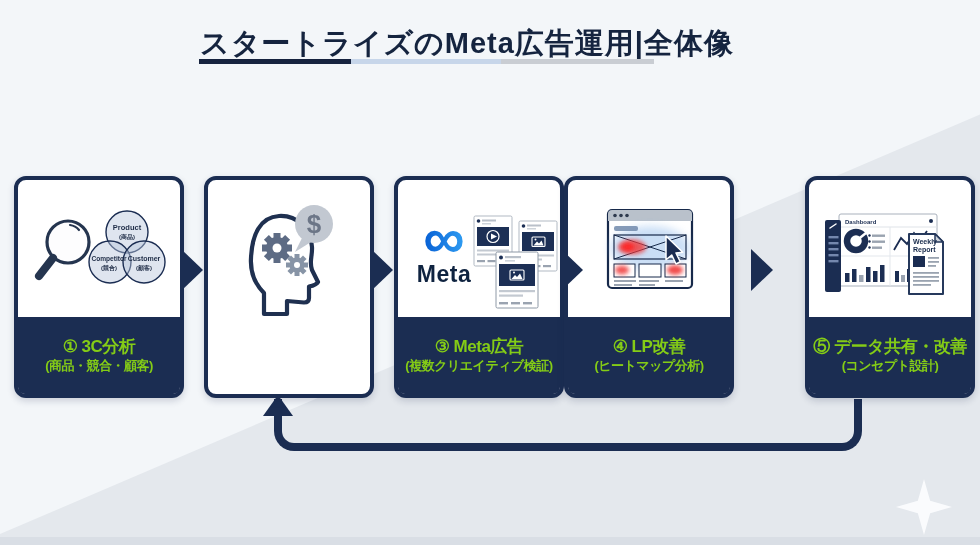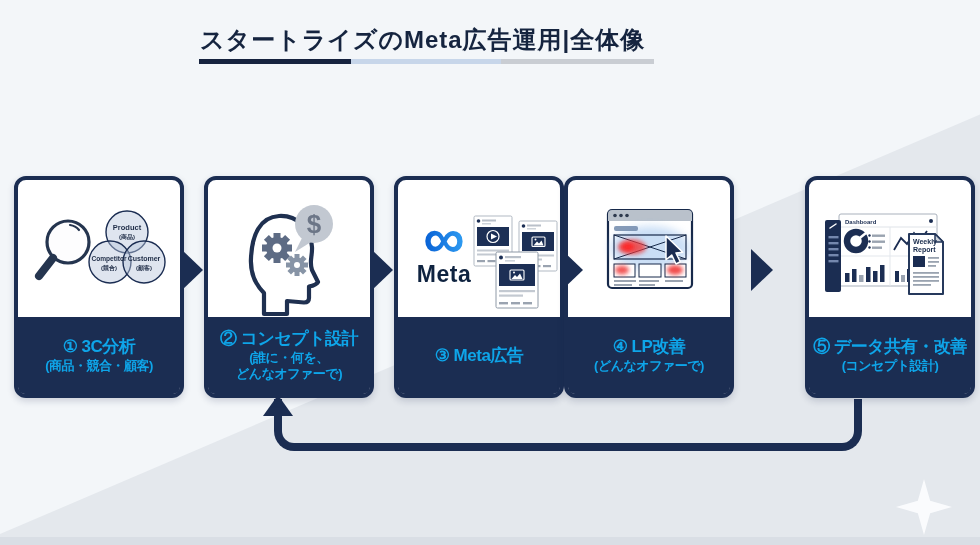--- a/index.html
+++ b/index.html
@@ -3,35 +3,35 @@
 <meta charset="utf-8">
 <style>
   html,body{margin:0;padding:0;background:#fff;}
   .canvas{position:relative;width:980px;height:545px;overflow:hidden;background:#e4e8ed;
           font-family:"Liberation Sans",sans-serif;}
   .bg-light{position:absolute;inset:0;background:#f3f6f9;
             clip-path:polygon(0 0,100% 0,100% 21%,0 98%);}
   .bottom-band{position:absolute;left:0;bottom:0;width:100%;height:8px;background:#d9dee5;}
   .sparkle{position:absolute;left:896px;top:479px;width:56px;height:56px;background:#fbfcfe;opacity:.95;
            clip-path:polygon(50% 0%,61% 39%,100% 50%,61% 61%,50% 100%,39% 61%,0% 50%,39% 39%);}
-  .title{position:absolute;left:200px;top:24px;font-size:24px;font-weight:bold;color:#15243f;
+  .title{position:absolute;left:200px;top:24px;font-size:29px;font-weight:bold;color:#15243f;
          letter-spacing:1px;white-space:nowrap;}
   .underline{position:absolute;left:199px;top:59px;height:5px;display:flex;}
   .underline span{height:100%;display:block;}
   .u1{width:152px;background:#16233f;}
   .u2{width:150px;background:#c7d6ea;}
   .u3{width:153px;background:#c9cdd3;}
 
   .card{position:absolute;top:176px;width:170px;height:222px;background:#fff;
         border:4px solid #1b2d52;border-radius:12px;box-sizing:border-box;z-index:2;
         box-shadow:0 3px 7px rgba(20,35,70,.18);}
   .c1{left:14px}.c2{left:204px}.c3{left:394px}.c4{left:564px}.c5{left:805px}
   .icon-area{position:relative;height:137px;}
   .icon-area svg{position:absolute;left:0;top:0;display:block;}
-  .label-area{height:77px;background:#1b2d52;border-radius:0 0 7px 7px;color:#0ea5e9;
+  .label-area{height:77px;background:#1b2d52;border-radius:0 0 7px 7px;color:#84cc16;
               display:flex;flex-direction:column;align-items:center;justify-content:center;
               text-align:center;line-height:1.28;overflow:hidden;}
   .label-main{font-size:17px;font-weight:bold;white-space:nowrap;letter-spacing:-.5px;}
   .label-sub{font-size:13px;font-weight:bold;white-space:nowrap;letter-spacing:-.5px;}
 
   .step-arrow{position:absolute;top:249px;width:0;height:0;z-index:3;
               border-top:21px solid transparent;border-bottom:21px solid transparent;
               border-left:22px solid #1b2d52;}
   .a1{left:181px}.a2{left:371px}.a3{left:561px}.a4{left:751px}
 
@@ -106,25 +106,20 @@
             <circle cx="92" cy="63" r="7.5"></circle>
             <circle cx="92" cy="63" r="3" fill="#ffffff"></circle>
           </g>
         </g>
         <g>
           <polygon points="94,58 87,72 103,62" fill="#c2c8d1"></polygon>
           <circle cx="106" cy="44" r="19" fill="#c2c8d1"></circle>
           <text x="106" y="53" font-size="26" font-weight="bold" fill="#6c7687" text-anchor="middle">$</text>
         </g>
       </svg>
-    </div>
-    <div class="label-area">
-      <div class="label-main">② コンセプト設計</div>
-      <div class="label-sub">(誰に・何を、</div>
-      <div class="label-sub">どんなオファーで)</div>
     </div>
   </div>
 
   <div class="card c3">
     <div class="icon-area">
       <svg width="162" height="137" viewBox="0 0 162 137">
         <defs>
           <linearGradient id="metaGrad" x1="0" y1="0" x2="1" y2="0">
             <stop offset="0" stop-color="#075fd4"></stop>
               <stop offset="1" stop-color="#2f9df2"></stop>
@@ -179,20 +174,21 @@
           <rect x="3" y="38" width="36" height="2.2" fill="#c3c9d1"></rect>
           <rect x="3" y="42.5" width="24" height="2.2" fill="#c3c9d1"></rect>
           <rect x="3" y="50" width="9" height="2.4" fill="#9aa3b0"></rect>
           <rect x="15" y="50" width="9" height="2.4" fill="#9aa3b0"></rect>
           <rect x="27" y="50" width="9" height="2.4" fill="#9aa3b0"></rect>
         </g>
       </svg>
     </div>
     <div class="label-area">
       <div class="label-main">③ Meta広告</div>
+      <div class="label-sub">(複数クリエイティブ検証)</div>
     </div>
   </div>
 
   <div class="card c4">
     <div class="icon-area">
       <svg width="162" height="137" viewBox="0 0 162 137">
         <defs>
           <filter id="blur4" x="-60%" y="-60%" width="220%" height="220%">
               <feGaussianBlur stdDeviation="4"></feGaussianBlur>
             </filter>
@@ -226,21 +222,21 @@
           <rect x="31" y="74" width="16" height="2" fill="#9aa3b0"></rect>
           <rect x="57" y="70" width="18" height="2" fill="#9aa3b0"></rect>
           <g transform="translate(58,26) scale(1.25)">
             <path d="M0,0 L0,19 L4.6,15.2 L8,22.4 L11.4,20.6 L8,13.6 L13.4,13 Z" fill="#1b2d52" stroke="#ffffff" stroke-width="1.2" stroke-linejoin="round"></path>
           </g>
         </g>
       </svg>
     </div>
     <div class="label-area">
       <div class="label-main">④ LP改善</div>
-      <div class="label-sub">(どんなオファーで)</div>
+      <div class="label-sub">(ヒートマップ分析)</div>
     </div>
   </div>
 
   <div class="card c5">
     <div class="icon-area">
       <svg width="162" height="137" viewBox="0 0 162 137">
         <g>
           <rect x="30" y="34" width="98" height="72" rx="2" fill="#ffffff" stroke="#a9b1bc" stroke-width="1"></rect>
           <text x="36" y="44" font-size="6" font-weight="bold" fill="#1b2d52">Dashboard</text>
           <circle cx="122" cy="41" r="2" fill="#1b2d52"></circle>

